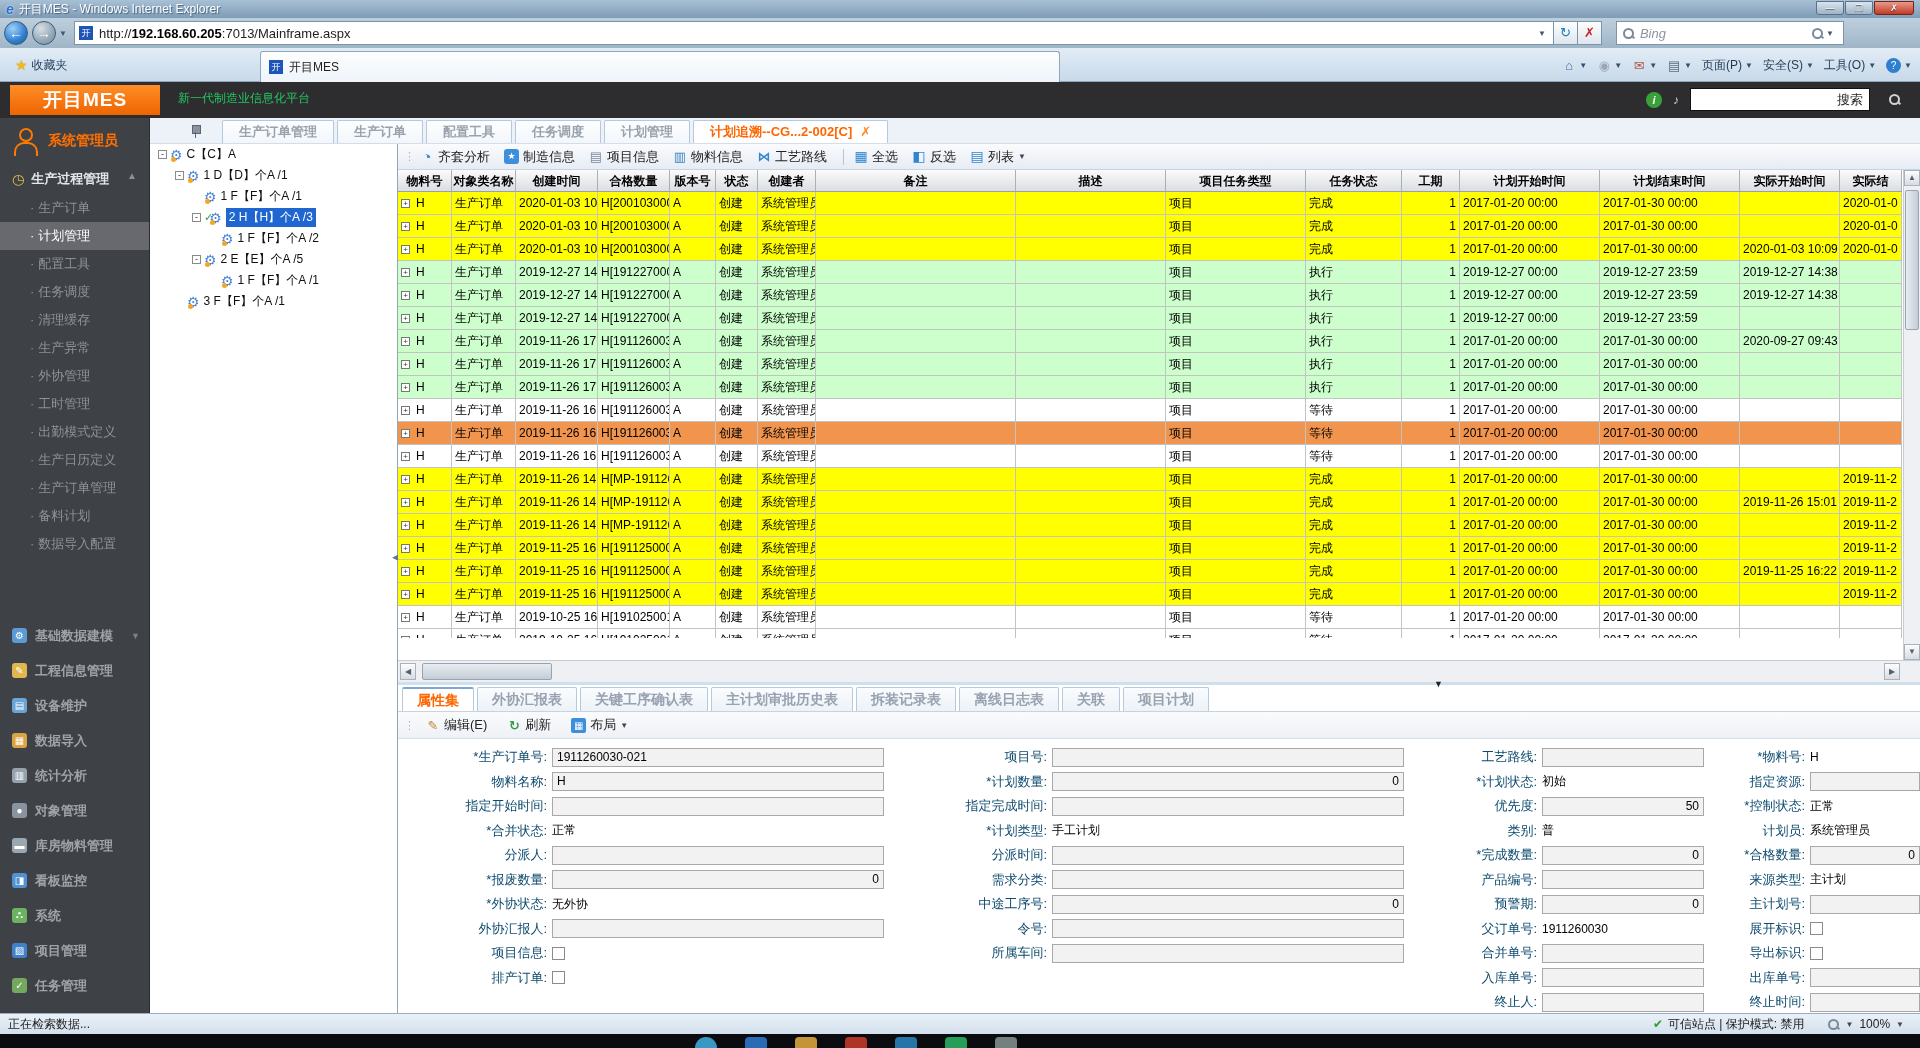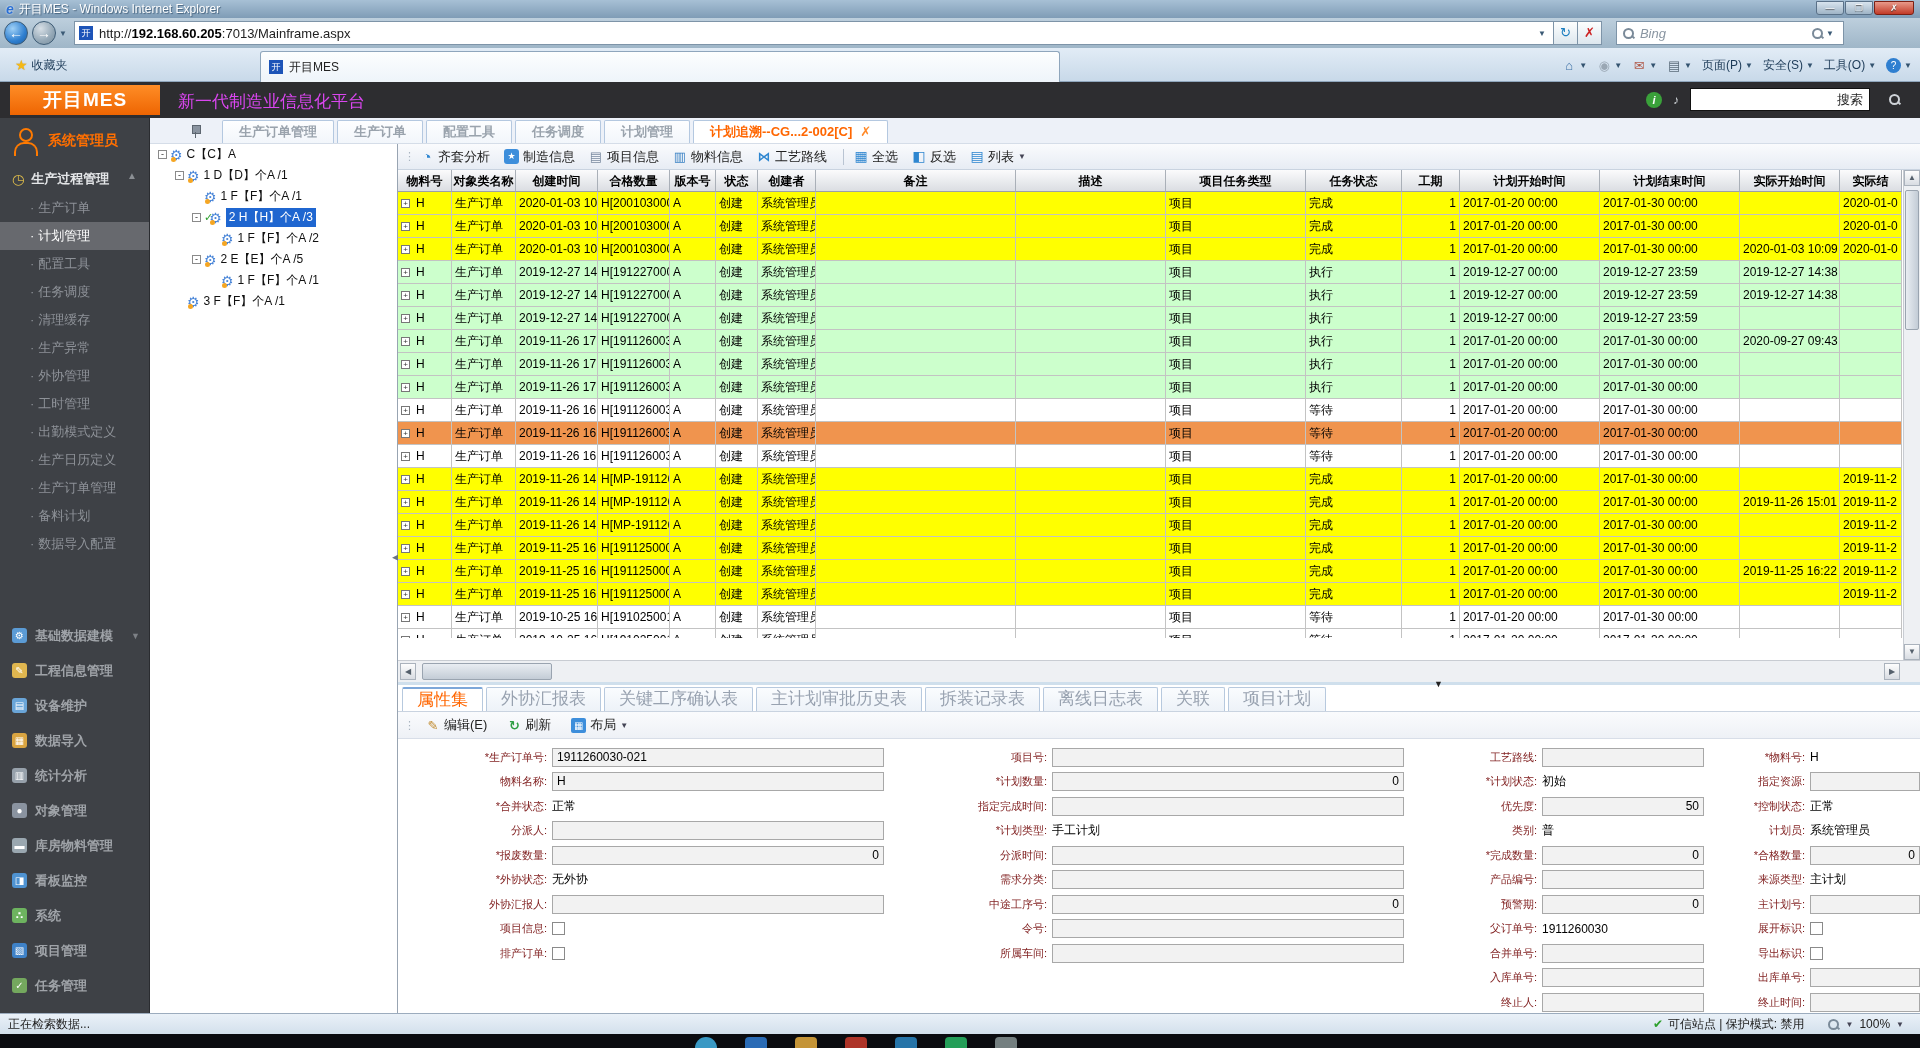--- a/index.html
+++ b/index.html
@@ -50,21 +50,21 @@
   .cmdbtn{display:flex;align-items:center;margin-left:10px;color:#1c3a57;font-size:12px;}
   .cmdbtn .caret{font-size:8px;color:#33536f;margin-left:3px;}
   .cmdglyph{font-size:13px;}
   .home-icon{color:#3b6ea5;}.feed-icon{color:#9aa7b4;}.mail-icon{color:#b05a4a;}.print-icon{color:#5a6b7a;}
   .help-icon{width:15px;height:15px;border-radius:50%;background:#2f7fd0;color:#fff;font-size:10px;line-height:15px;text-align:center;}
 
   
   #appheader{position:absolute;left:0;top:82px;width:1920px;height:36px;background:#2d2d30;}
   #app-logo{position:absolute;left:10px;top:3px;width:150px;height:30px;background:linear-gradient(#ff8d26,#ee6502);
     color:#fff;font-size:19px;font-weight:bold;text-align:center;line-height:30px;letter-spacing:1px;}
-  #app-subtitle{position:absolute;left:178px;top:8px;color:#d946ef;font-size:17px;}
+  #app-subtitle{position:absolute;left:178px;top:8px;color:#22c55e;font-size:12px;}
   #info-icon{position:absolute;right:258px;top:10px;width:16px;height:16px;border-radius:50%;background:#3aa13a;color:#fff;font-size:11px;font-style:italic;font-weight:bold;text-align:center;line-height:16px;}
   #sound-icon{position:absolute;right:236px;top:10px;width:16px;height:16px;color:#cfd3d8;font-size:12px;text-align:center;line-height:16px;}
   #hdr-search{position:absolute;right:50px;top:6px;width:180px;height:23px;background:#fff;border:1px solid #111;
     display:flex;align-items:center;justify-content:flex-end;padding:0 6px;font-size:13px;color:#222;}
   #hdr-mag{position:absolute;right:14px;top:6px;width:24px;height:23px;display:flex;align-items:center;justify-content:center;}
   #hdr-mag .mag::before{border-color:#cfd3d8;}
   #hdr-mag .mag::after{background:#cfd3d8;}
 
   
   #sidebar{position:absolute;left:0;top:118px;width:150px;height:895px;background:#3e4146;border-right:1px solid #2a2c30;overflow:hidden;}
@@ -140,27 +140,27 @@
     font-size:8px;line-height:14px;text-align:center;color:#55606c;}
   #vthumb{position:absolute;left:1px;top:20px;width:14px;height:140px;background:linear-gradient(90deg,#e9edf2,#c3ccd6);border:1px solid #9aa4b0;border-radius:2px;}
   #hscroll{position:absolute;left:0;bottom:0;width:1522px;height:22px;background:#eef0f3;border-top:1px solid #c8ccd2;}
   #hthumb{position:absolute;left:24px;top:2px;width:130px;height:17px;background:linear-gradient(#e9edf2,#c3ccd6);border:1px solid #9aa4b0;border-radius:2px;}
 
   
   #bottompanel{position:absolute;left:398px;top:685px;width:1522px;height:328px;background:#fff;}
   #bp-marker{position:absolute;left:1036px;top:-6px;color:#222;font-size:9px;}
   #bp-tabs{display:flex;align-items:flex-end;height:27px;background:#fff;padding-left:4px;border-bottom:1px solid #c9d3e0;}
   .btab{height:24px;line-height:22px;border:1px solid #b7c9de;border-bottom:none;background:linear-gradient(#fafcfe,#edf2f8);
-    margin-right:3px;padding:0 14px;font-size:17px;font-weight:normal;color:#98a2b0;border-radius:2px 2px 0 0;}
+    margin-right:3px;padding:0 14px;font-size:14px;font-weight:bold;color:#98a2b0;border-radius:2px 2px 0 0;}
   .btab.active{background:#fff;color:#ff6600;border-top:2px solid #7da7d9;}
   #bp-toolbar{display:flex;align-items:center;height:27px;background:linear-gradient(#fafbfd,#eef1f6);border-bottom:1px solid #d8dee8;font-size:13px;color:#222;}
   #bp-form{position:relative;height:274px;padding:6px 0 0 4px;display:grid;grid-template-columns:500px 520px 300px 198px;overflow:hidden;}
   .f-col{overflow:visible;}
   .f-row{display:flex;align-items:center;height:24.5px;}
-  .f-label{flex:0 0 150px;text-align:right;font-size:11px;color:#7f1d1d;padding-right:5px;white-space:nowrap;}
+  .f-label{flex:0 0 150px;text-align:right;font-size:13px;color:#0c4a6e;padding-right:5px;white-space:nowrap;}
   .f-box{flex:1;height:19px;background:#f2f2f2;border:1px solid #a8a8a8;font-size:12px;line-height:17px;color:#000;padding:0 4px;margin-right:18px;white-space:nowrap;overflow:hidden;}
   .f-box.num{text-align:right;}
   .f-plain{font-size:12px;color:#000;white-space:nowrap;}
   .f-check{width:13px;height:13px;border:1px solid #8a8a8a;background:#fff;flex:none;}
   .col4 .f-label{flex:0 0 88px;}
   .col4 .f-box{margin-right:0;}
   .col3 .f-label{flex:0 0 120px;}
 
   
   #statusbar{position:absolute;left:0;top:1013px;width:1920px;height:21px;background:linear-gradient(#eaf1f8,#d3e0ec);
@@ -918,20 +918,24 @@
         <div class="f-col col1">
           <div class="f-row">
             <span class="f-label">*生产订单号:</span>
             <div class="f-box">1911260030-021</div>
           </div>
           <div class="f-row">
             <span class="f-label">物料名称:</span>
             <div class="f-box">H</div>
           </div>
           <div class="f-row">
+            <span class="f-label">指定开始时间:</span>
+            <div class="f-box"></div>
+          </div>
+          <div class="f-row">
             <span class="f-label">*合并状态:</span>
             <span class="f-plain">正常</span>
           </div>
           <div class="f-row">
             <span class="f-label">分派人:</span>
             <div class="f-box"></div>
           </div>
           <div class="f-row">
             <span class="f-label">*报废数量:</span>
             <div class="f-box num">0</div>

